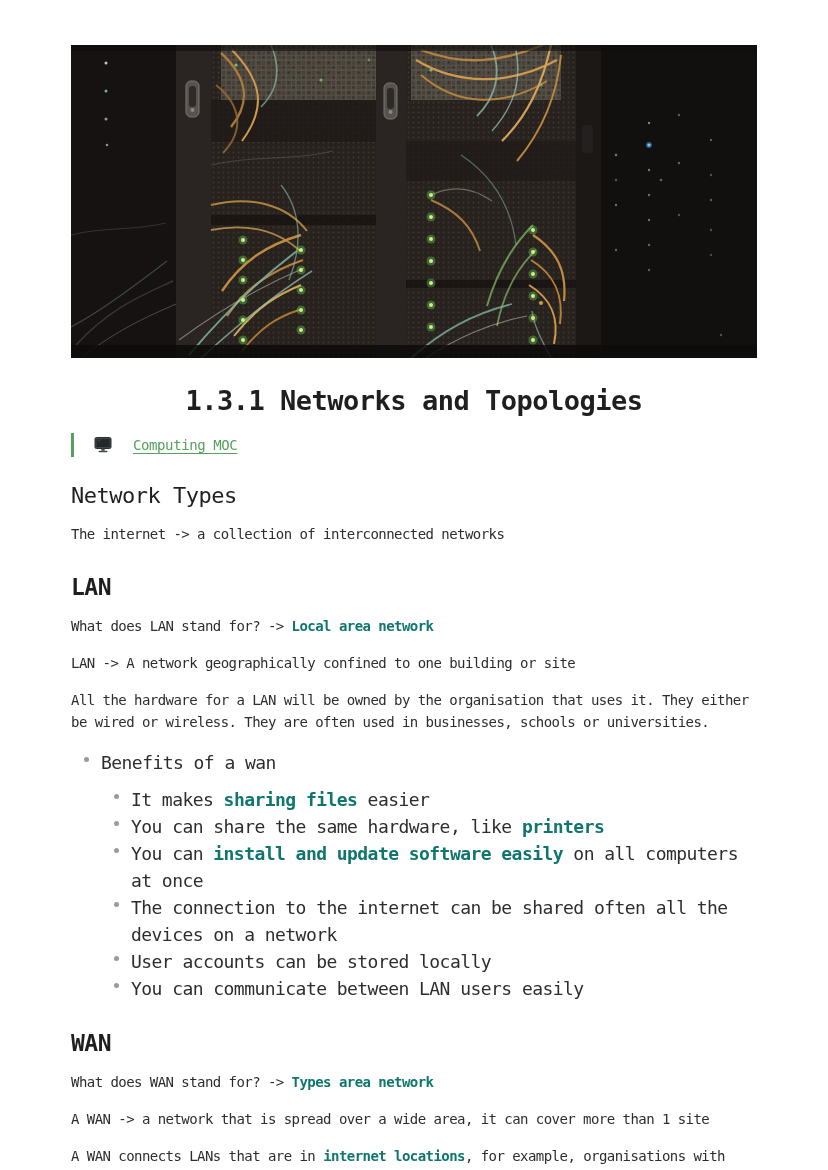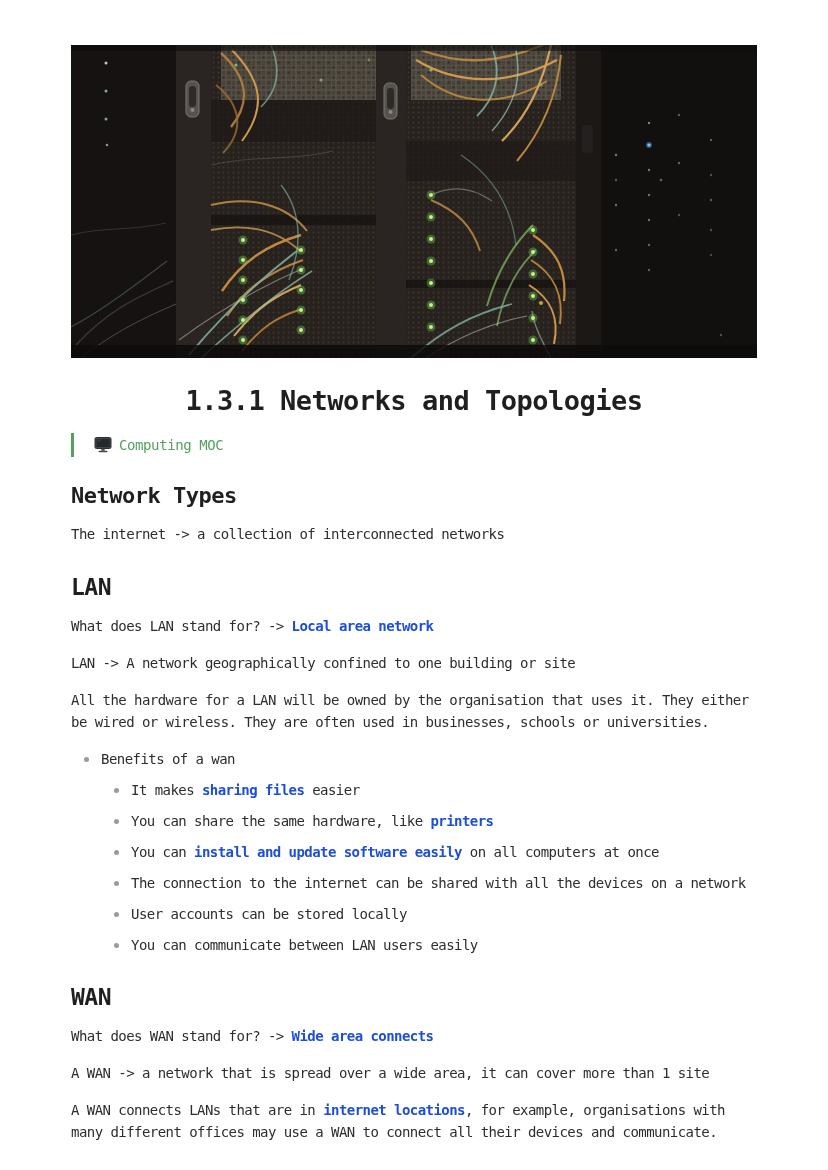--- a/index.html
+++ b/index.html
@@ -24,45 +24,45 @@
   }
 
   
   .callout {
     border-left:3px solid #56a05d;
     padding:4px 0 4px 20px;
     margin:16px 0 4px 0;
     display:flex; align-items:center;
   }
   .moc-link {
-    color:#56a05d; text-underline-offset:3px;
+    color:#56a05d; text-decoration:underline; text-underline-offset:3px;
     font-size:14px; letter-spacing:-0.4px; cursor:pointer;
-    display:inline-flex; align-items:center; gap:7px;
+    display:inline-flex; align-items:center; gap:21px;
   }
   .moc-link svg { display:block; }
 
   h2.h2 {
-    font-size:22px; font-weight:bold; color:#1f1f1f;
+    font-size:22px; font-weight:normal; color:#1f1f1f;
     letter-spacing:-0.5px; margin:26px 0 6px 0;
   }
   h3.h3 {
     font-size:23px; font-weight:bold; color:#1f1f1f;
     letter-spacing:-0.5px; margin:28px 0 4px 0;
   }
   p.body {
     font-size:14px; line-height:1.58; letter-spacing:-0.55px;
     margin:15px 0; color:#2d2d2d;
   }
-  strong { font-weight:bold; color:#1d4ed8; }
+  strong { font-weight:bold; color:#0f766e; }
 
   ul.blist { list-style:none; margin:16px 0; padding:0; }
   ul.blist li {
     position:relative; padding-left:30px;
-    font-size:14px; line-height:1.5; letter-spacing:-0.55px;
-    margin-bottom:10px; color:#2d2d2d;
+    font-size:18px; line-height:1.5; letter-spacing:-0.55px;
+    color:#2d2d2d;
   }
   ul.blist li::before {
     content:""; position:absolute; left:13px; top:8px;
     width:5px; height:5px; border-radius:50%; background:#9a9a9a;
   }
   ul.blist ul { list-style:none; margin:10px 0 0 0; padding:0; }
 </style>
 </head>
 <body>
 
@@ -246,25 +246,25 @@
   <p class="body">LAN -&gt; A network geographically confined to one building or site</p>
   <p class="body">All the hardware for a LAN will be owned by the organisation that uses it. They either be wired or wireless. They are often used in businesses, schools or universities.</p>
 
   <ul class="blist">
     <li>
       <span>Benefits of a wan</span>
       <ul>
         <li><span>It makes </span><strong>sharing files</strong><span> easier</span></li>
         <li><span>You can share the same hardware, like </span><strong>printers</strong></li>
         <li><span>You can </span><strong>install and update software easily</strong><span> on all computers at once</span></li>
-        <li><span>The connection to the internet can be shared with all the devices on a network</span></li>
+        <li><span>The connection to the internet can be shared often all the devices on a network</span></li>
         <li><span>User accounts can be stored locally</span></li>
         <li><span>You can communicate between LAN users easily</span></li>
       </ul>
     </li>
   </ul>
 
   <h3 class="h3">WAN</h3>
-  <p class="body"><span>What does WAN stand for? -&gt; </span><strong>Wide area connects</strong></p>
+  <p class="body"><span>What does WAN stand for? -&gt; </span><strong>Types area network</strong></p>
   <p class="body">A WAN -&gt; a network that is spread over a wide area, it can cover more than 1 site</p>
   <p class="body"><span>A WAN connects LANs that are in </span><strong>internet locations</strong><span>, for example, organisations with many different offices may use a WAN to connect all their devices and communicate.</span></p>
 
 </div>
 
 </body></html>

